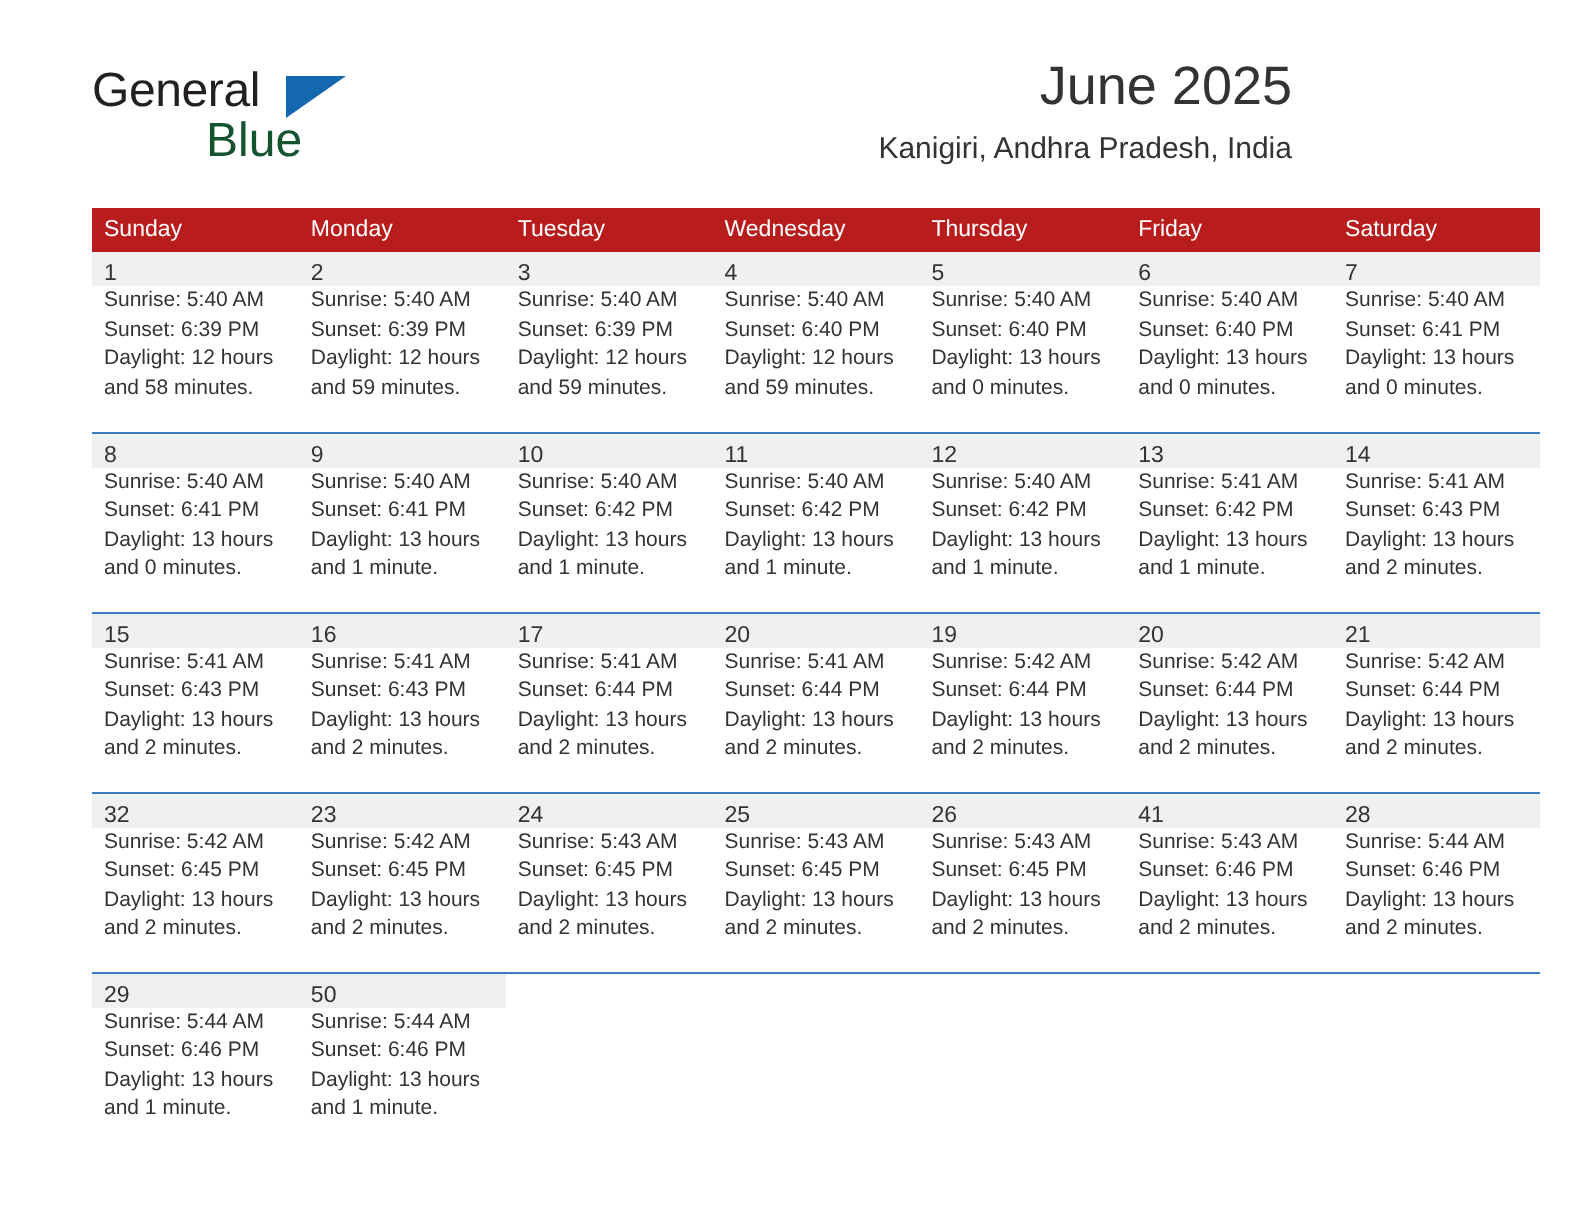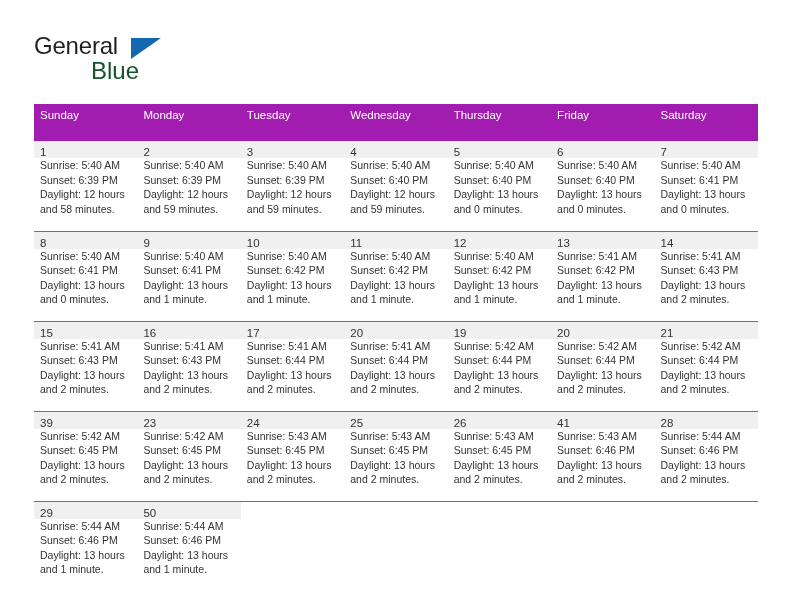--- a/index.html
+++ b/index.html
@@ -11,20 +11,21 @@
     height: 612px;
     background: #ffffff;
     font-family: "Liberation Sans", sans-serif;
     overflow: hidden;
   }
   .page {
     position: relative;
     width: 668px;
     height: 612px;
     box-sizing: border-box;
+    margin-left: 12px;
   }
 
   
   .top {
     position: absolute;
     left: 34px;
     top: 26px;
     right: 34px;
     height: 70px;
   }
@@ -88,26 +89,26 @@
     left: 34px;
     top: 104px;
     width: 724px;
   }
   table.cal {
     border-collapse: collapse;
     width: 724px;
     table-layout: fixed;
   }
   table.cal th {
-    background: #a21caf;
+    background: #b91c1c;
     color: #ffffff;
     font-size: 11.5px;
     font-weight: normal;
     text-align: left;
-    padding: 5px 0 20px 6px;
+    padding: 5px 0 5px 6px;
     height: 20px;
     box-sizing: border-box;
   }
   td.daycell {
     vertical-align: top;
     padding: 0;
     border-top: 1px solid #3c7ebe;
     height: 90px;
     box-sizing: border-box;
   }
@@ -147,20 +148,24 @@
 <div class="page">
 
   <div class="top">
 
     <div class="logo">
       <span class="logo-general">General</span>
       <span class="logo-tri"></span>
       <span class="logo-blue">Blue</span>
     </div>
 
+    <div class="title-block">
+      <div class="cal-title">June 2025</div>
+      <div class="cal-subtitle">Kanigiri, Andhra Pradesh, India</div>
+    </div>
 
   </div>
 
   <div class="calendar">
     <table class="cal">
       <thead>
         <tr>
           <th>Sunday</th>
           <th>Monday</th>
           <th>Tuesday</th>
@@ -340,21 +345,21 @@
               <div class="daynum-band"><span class="daynum">21</span></div>
               <div class="info">
                 <div>Sunrise: 5:42 AM</div>
                 <div>Sunset: 6:44 PM</div>
                 <div class="wrapline">Daylight: 13 hours and 2 minutes.</div>
               </div>
             </td>
           </tr>
           <tr class="week">
             <td class="daycell">
-              <div class="daynum-band"><span class="daynum">39</span></div>
+              <div class="daynum-band"><span class="daynum">32</span></div>
               <div class="info">
                 <div>Sunrise: 5:42 AM</div>
                 <div>Sunset: 6:45 PM</div>
                 <div class="wrapline">Daylight: 13 hours and 2 minutes.</div>
               </div>
             </td>
             <td class="daycell">
               <div class="daynum-band"><span class="daynum">23</span></div>
               <div class="info">
                 <div>Sunrise: 5:42 AM</div>

